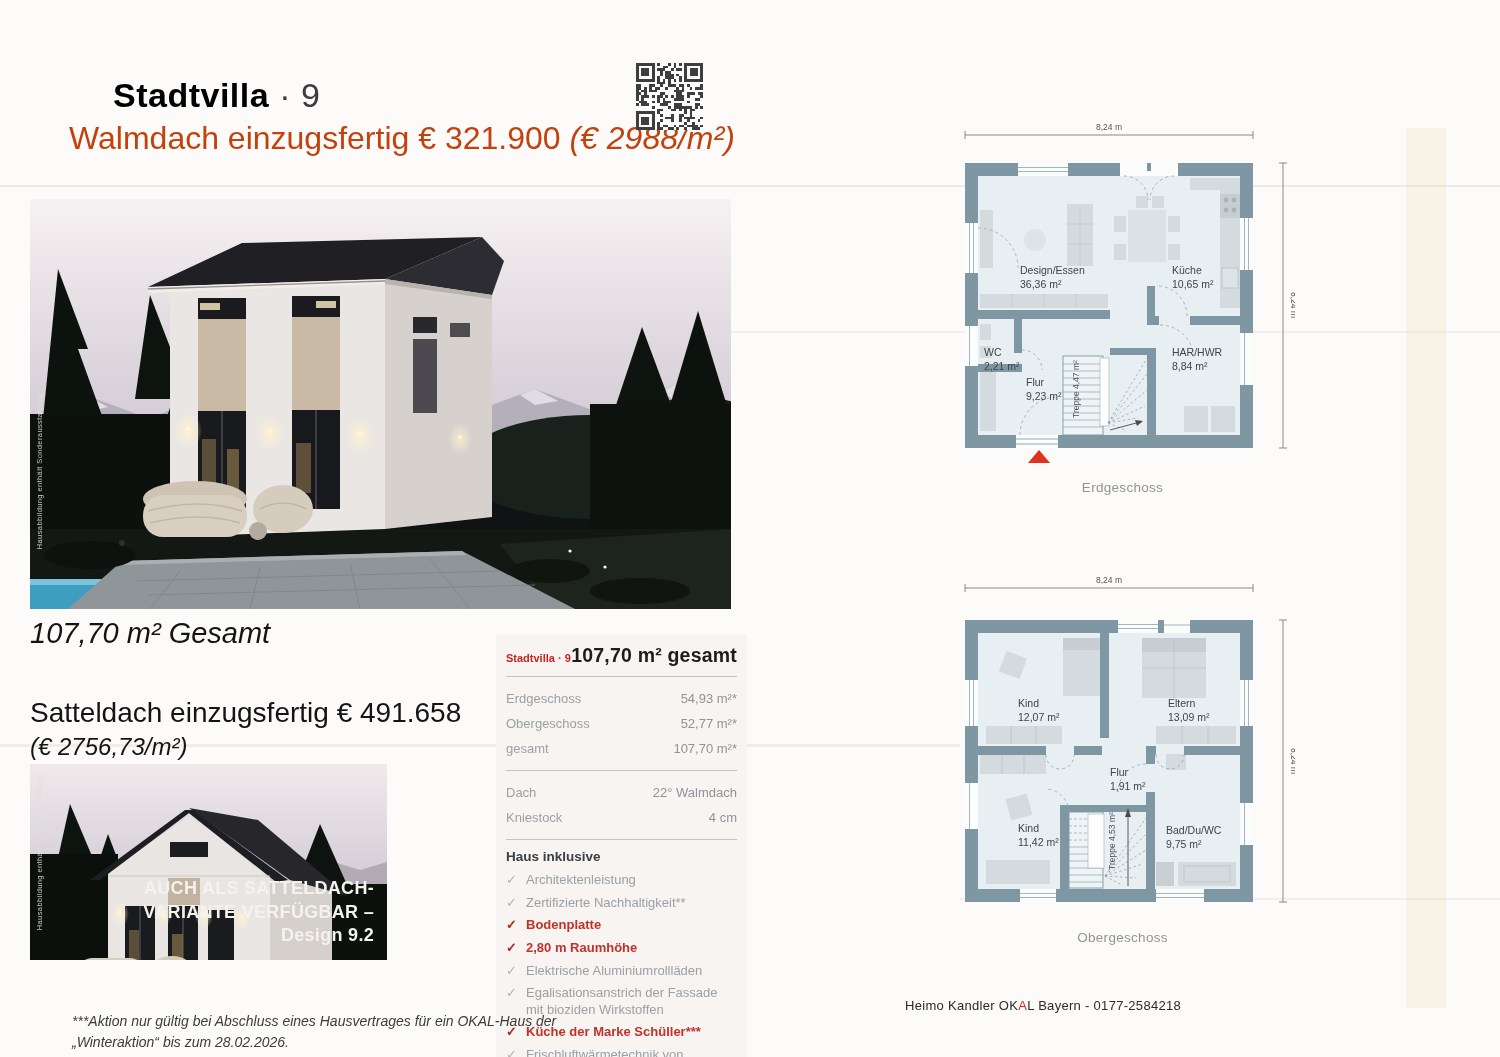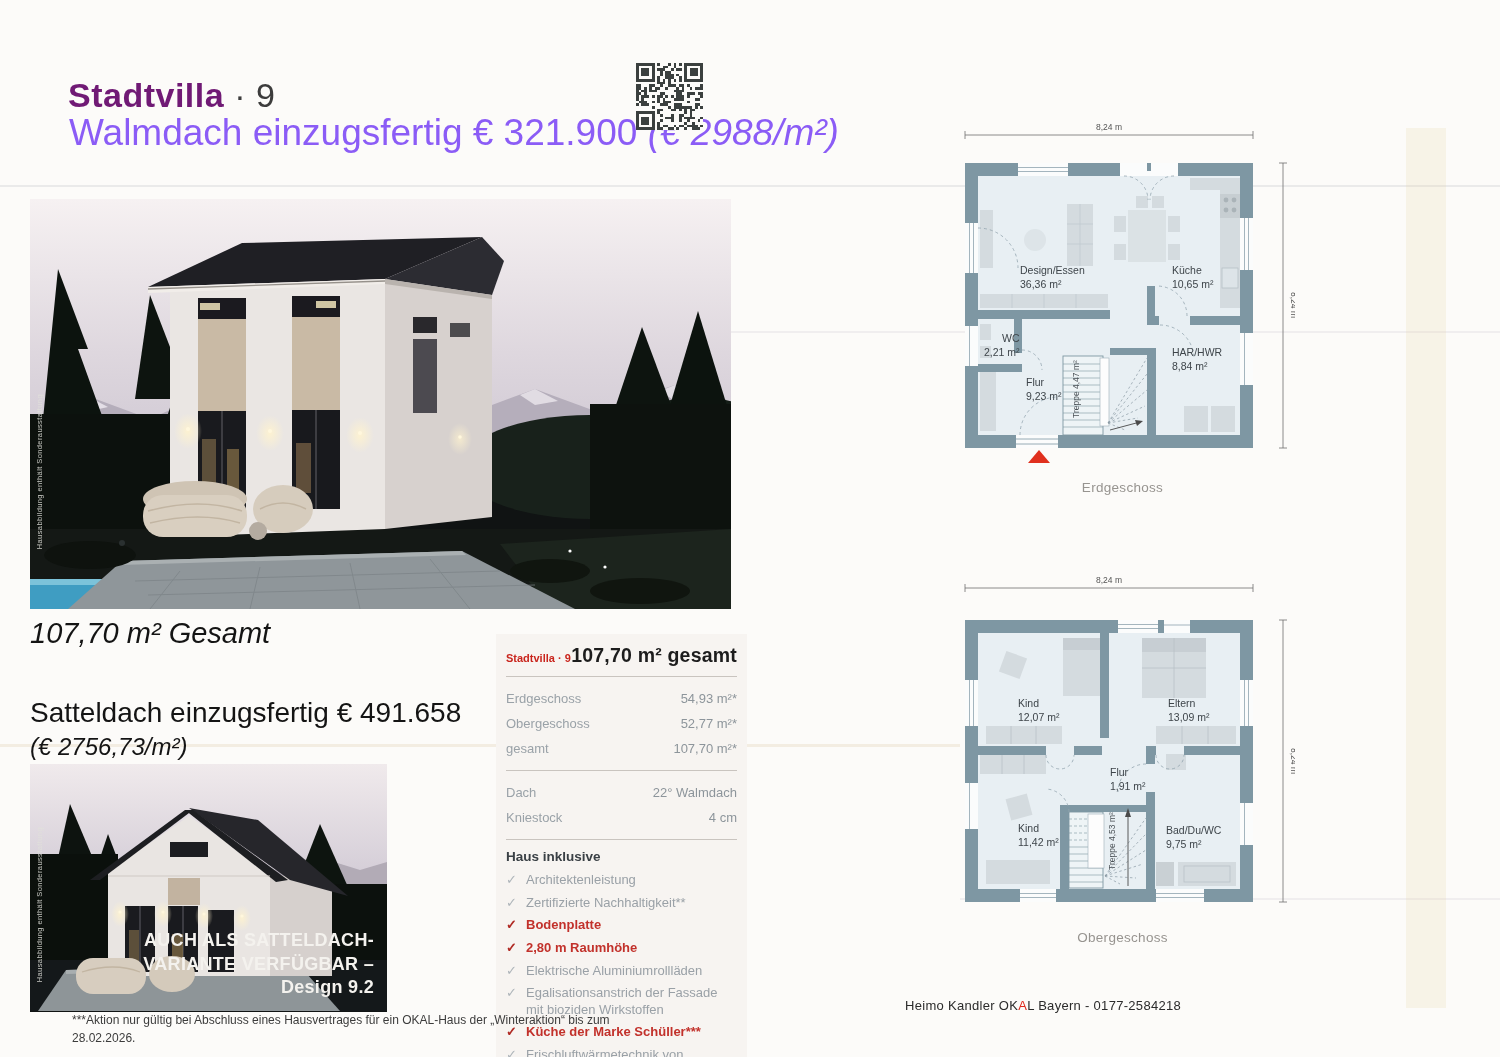--- a/index.html
+++ b/index.html
@@ -5,23 +5,23 @@
   html,body{margin:0;padding:0;background:#e8e8e8;}
   .page{position:relative;width:1500px;height:1057px;background:#fcfbf9;overflow:hidden;
         font-family:"Liberation Sans",sans-serif;color:#1a1a1a;}
   .abs{position:absolute;}
 
   
   .artifact{position:absolute;pointer-events:none;}
 
   
   .title{left:68px;top:76px;font-size:34px;letter-spacing:.5px;}
-  .title .brand{color:#701a75;font-weight:700;}
+  .title .brand{color:#000000;font-weight:700;margin-left:45px;}
   .title .sep{color:#3c3c3c;font-weight:400;margin-left:10px;}
-  .subtitle{left:69px;top:112px;font-size:37px;color:#8b5cf6;}
+  .subtitle{left:69px;top:120px;font-size:32px;color:#c2410c;}
   .subtitle .ital{font-style:italic;}
 
   
   .total-area{left:30px;top:617px;font-size:29px;font-style:italic;color:#141414;}
   .sattel1{left:30px;top:697px;font-size:28px;color:#141414;}
   .sattel2{left:30px;top:733px;font-size:24px;font-style:italic;color:#141414;}
 
   
   .photo{overflow:hidden;background:#101313;}
   .photo svg{display:block;}
@@ -46,21 +46,21 @@
 
   
   .plan{width:345px;height:400px;}
   .room-label{position:absolute;font-size:10.5px;color:#3e454a;line-height:1.3;white-space:nowrap;}
   .room-label .nm{display:block;}
   .stair-label{position:absolute;font-size:8.5px;color:#4a5156;line-height:1.15;white-space:nowrap;
      transform:rotate(-90deg);transform-origin:0 0;}
   .plan-caption{position:absolute;width:345px;text-align:center;font-size:13.5px;color:#979490;letter-spacing:.3px;}
 
   
-  .fineprint{left:72px;top:1011px;width:555px;font-size:12px;color:#3c3c3c;line-height:1.5;}
+  .fineprint{left:72px;top:1011px;width:555px;font-size:14px;color:#3c3c3c;line-height:1.5;font-style:italic;}
   .contact{left:905px;top:998px;font-size:13px;color:#2b2b2b;letter-spacing:.3px;}
   .contact .red{color:#e02a1e;}
 </style>
 </head>
 <body>
 
 <div class="page">
 
   <div class="artifact" style="left:0;top:185px;width:1500px;height:2px;background:rgba(175,175,182,.22);"></div>
   <div class="artifact" style="left:700px;top:331px;width:800px;height:2px;background:rgba(190,185,192,.18);"></div>
@@ -404,21 +404,21 @@
       <ellipse cx="60" cy="356" rx="46" ry="14" fill="#0e120e"></ellipse>
       <circle cx="92" cy="344" r="3" fill="#2a3030"></circle>
     </svg>
     <div class="photo-caption">Hausabbildung enthält Sonderausstattung</div>
   </div>
 
   <div class="abs total-area">107,70 m² Gesamt</div>
   <div class="abs sattel1">Satteldach einzugsfertig € 491.658</div>
   <div class="abs sattel2">(€ 2756,73/m²)</div>
 
-  <div class="abs photo" style="left:30px;top:764px;width:357px;height:248px;">
+  <div class="abs photo" style="left:30px;top:764px;width:357px;height:196px;">
     <svg width="357" height="247" viewBox="0 0 357 247">
       <defs>
         <linearGradient id="sky2" x1="0" y1="0" x2="0" y2="1">
           <stop offset="0" stop-color="#f0eaec"></stop>
             <stop offset="1" stop-color="#cdc6d2"></stop>
         </linearGradient>
         <radialGradient id="glow2" cx=".5" cy=".5" r=".5">
           <stop offset="0" stop-color="#fff3cf" stop-opacity=".85"></stop>
             <stop offset="1" stop-color="#fff3cf" stop-opacity="0"></stop>
         </radialGradient>
@@ -686,21 +686,21 @@
       <polygon points="78,345 100,345 89,332" fill="#e0301e"></polygon>
     </svg>
     <div class="room-label" style="left:70px;top:146px;">
       <span class="nm">Design/Essen</span>
       <span class="ar">36,36 m²</span>
     </div>
     <div class="room-label" style="left:222px;top:146px;">
       <span class="nm">Küche</span>
       <span class="ar">10,65 m²</span>
     </div>
-    <div class="room-label" style="left:34px;top:214px;text-align:right;">
+    <div class="room-label" style="left:34px;top:228px;">
       <span class="nm">WC</span>
       <span class="ar">2,21 m²</span>
     </div>
     <div class="room-label" style="left:76px;top:258px;">
       <span class="nm">Flur</span>
       <span class="ar">9,23 m²</span>
     </div>
     <div class="room-label" style="left:222px;top:228px;">
       <span class="nm">HAR/HWR</span>
       <span class="ar">8,84 m²</span>

